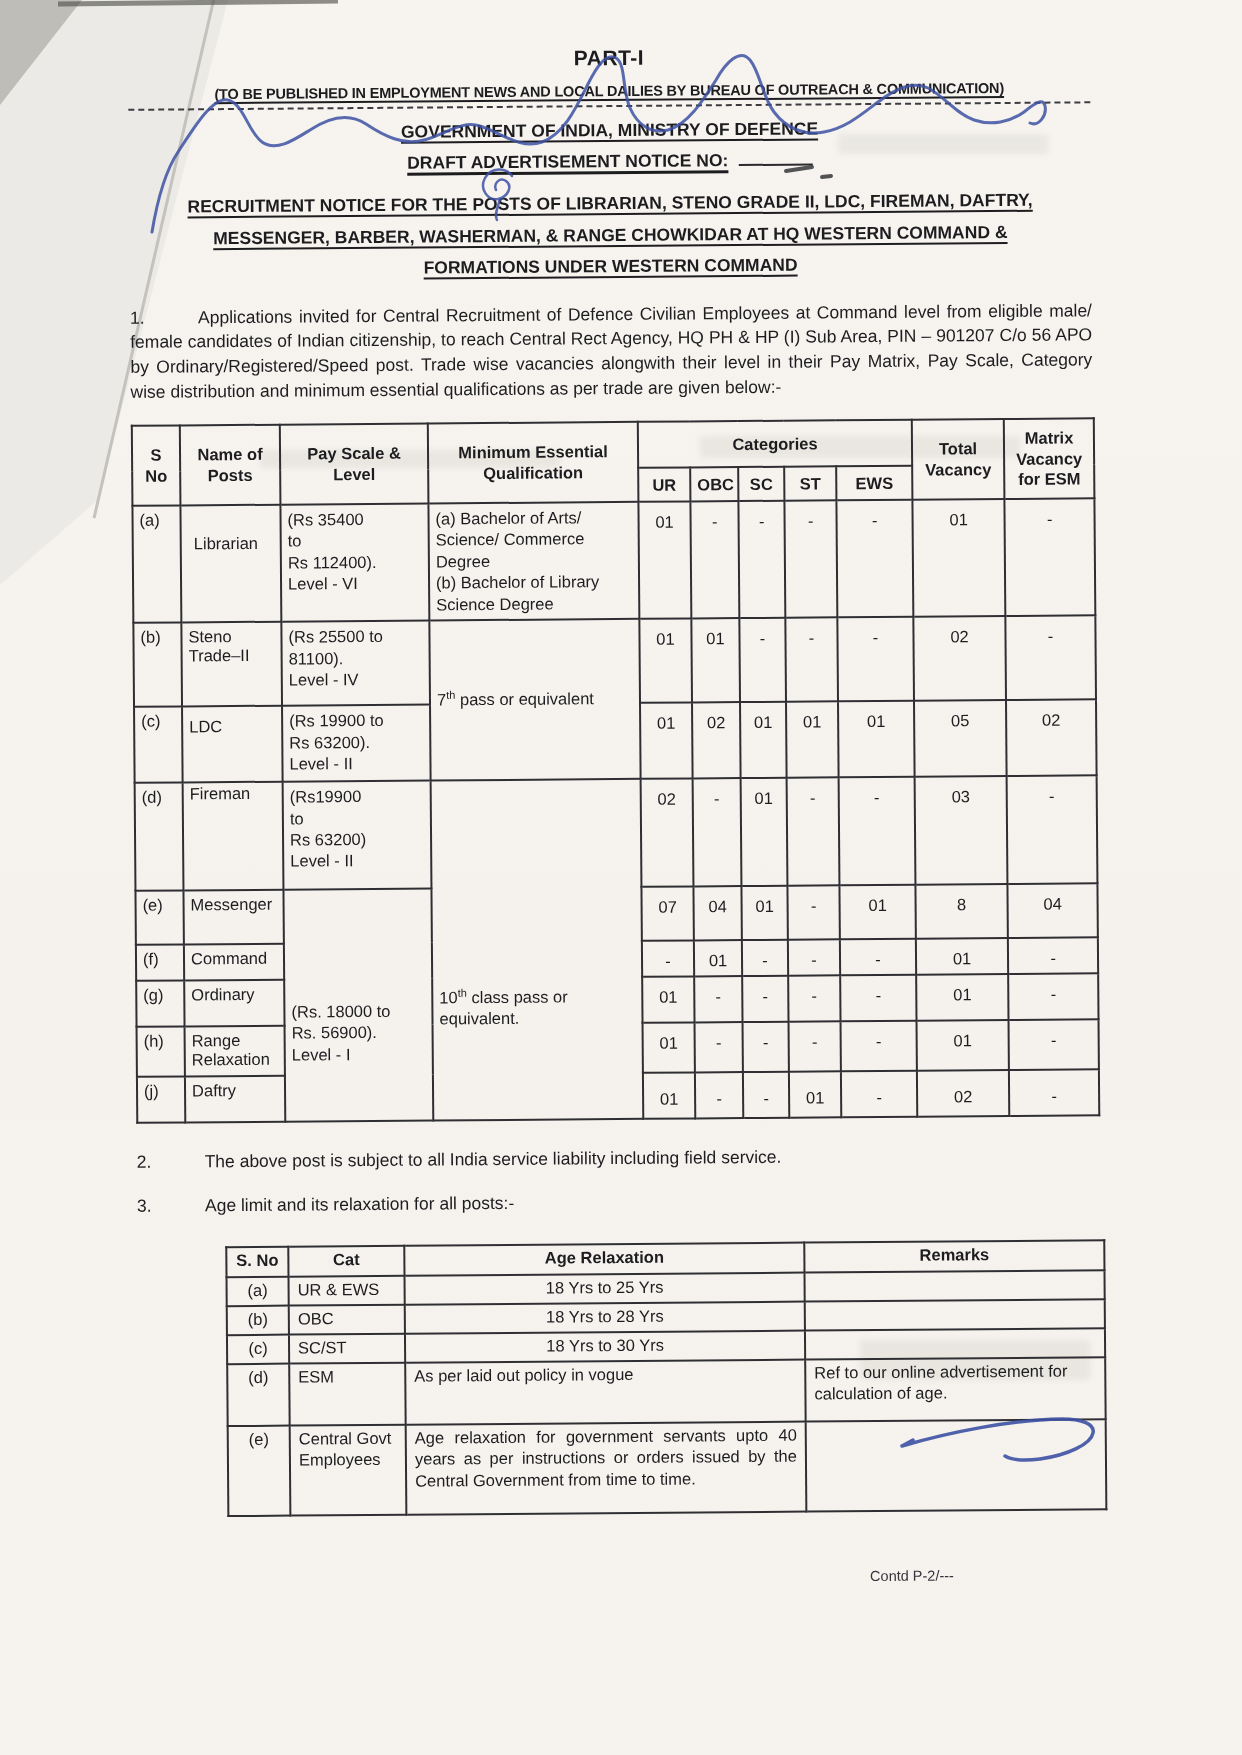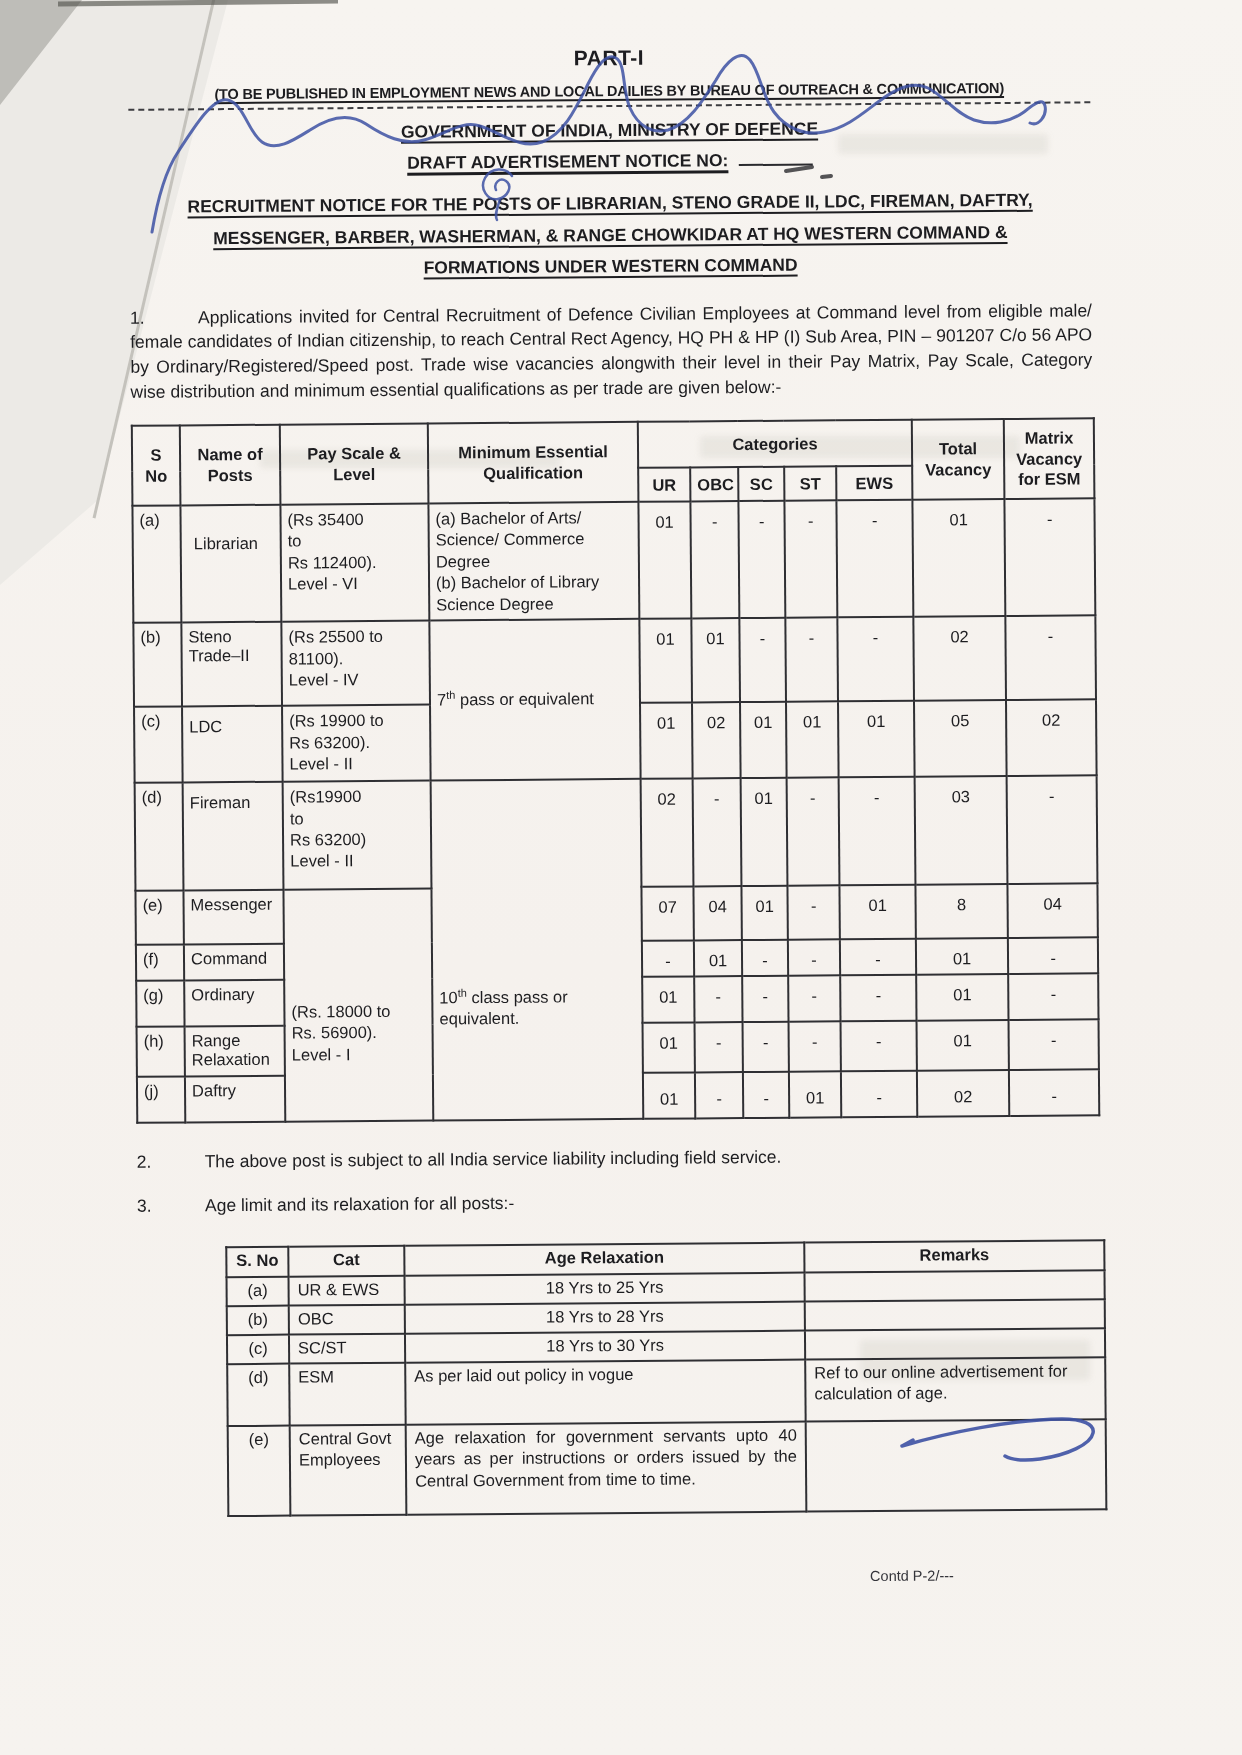--- a/index.html
+++ b/index.html
@@ -175,21 +175,21 @@
         <td class="val">01</td>
         <td class="val">02</td>
         <td class="val">01</td>
         <td class="val">01</td>
         <td class="val">01</td>
         <td class="val">05</td>
         <td class="val">02</td>
       </tr>
       <tr class="rd">
         <td>(d)</td>
-        <td style="padding-top:10px">Fireman</td>
+        <td style="padding-top:1px">Fireman</td>
         <td class="pay">(Rs19900
 to
 Rs 63200)
 Level - II</td>
         <td class="qual mid" rowspan="6" style="padding-top:120px"><span>10</span><sup>th</sup><span> class pass or equivalent.</span></td>
         <td class="val">02</td>
         <td class="val">-</td>
         <td class="val">01</td>
         <td class="val">-</td>
         <td class="val">-</td>

